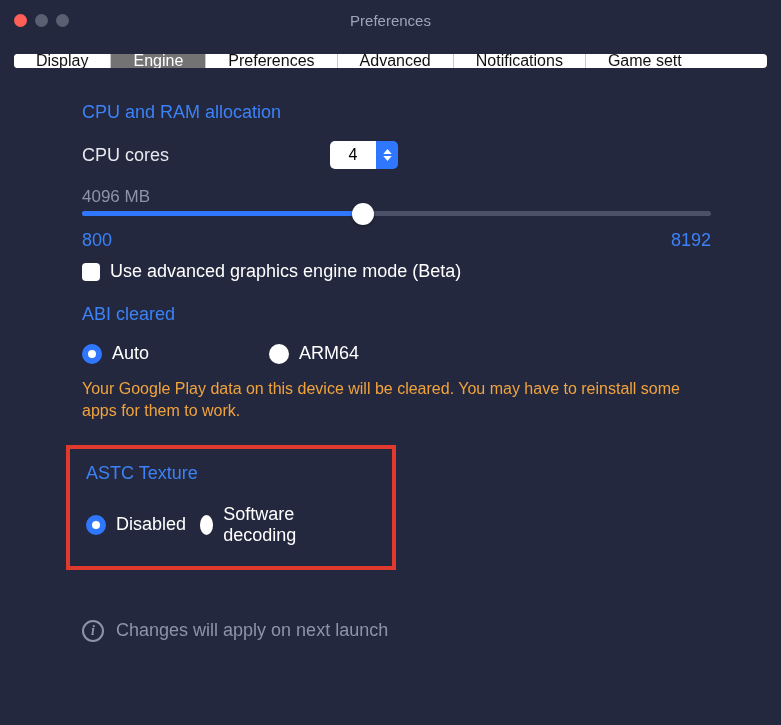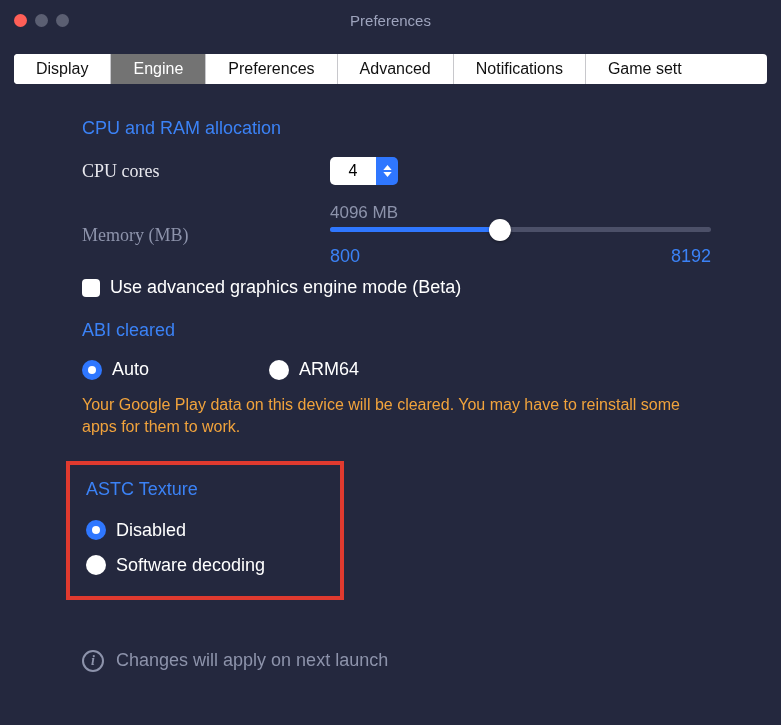--- a/index.html
+++ b/index.html
@@ -34,21 +34,21 @@
     pointer-events: none;
   }
 
   
   .tabs {
     display: flex;
     margin: 14px 14px 0 14px;
     background: #fff;
     border-radius: 4px;
     overflow: hidden;
-    height: 30px;
+    height: 14px;
   }
   .tab {
     flex: 0 0 auto;
     padding: 0 22px;
     display: flex;
     align-items: center;
     font-size: 16px;
     color: #111;
     background: #fff;
     border-right: 1px solid #c8c8cc;
@@ -63,21 +63,21 @@
 
   .section { margin-bottom: 22px; }
   .section-title {
     color: #3b82f6;
     font-size: 18px;
     margin-bottom: 18px;
   }
 
   
   .row { display: flex; align-items: center; margin-bottom: 18px; }
-  .row-label { color: #e8e8ee; font-size: 18px; width: 248px; font-family: Liberation Serif, serif; }
+  .row-label { color: #e8e8ee; font-size: 18px; width: 248px; }
   .row-label.dim { color: #8d93ab; }
 
   
   .select-wrap {
     display: inline-flex;
     align-items: stretch;
     height: 28px;
     border-radius: 5px;
     overflow: hidden;
   }
@@ -174,25 +174,25 @@
     max-width: 600px;
     margin-bottom: 18px;
   }
 
   
   .highlight-box {
     border: 4px solid #e03a2f;
     padding: 14px 70px 20px 0;
     margin-left: -16px;
     padding-left: 16px;
-    width: 278px;
+    width: 330px;
     box-sizing: border-box;
   }
   .highlight-box .section-title { margin-bottom: 20px; }
-  .astc-opts { display: flex; flex-direction: column; gap: 14px; }
+  .astc-opts { display: flex; flex-direction: row; gap: 14px; }
 
   .info-row {
     display: flex;
     align-items: center;
     gap: 12px;
     margin-top: 50px;
   }
   .info-icon {
     width: 22px; height: 22px;
     border: 2px solid #8d93ab;
@@ -247,21 +247,20 @@
           <div class="chev">
               <svg viewBox="0 0 10 6">
                 <path d="M0 0 L5 6 L10 0 Z"></path>
               </svg>
             </div>
         </div>
       </div>
     </div>
 
     <div class="row" style="align-items:flex-start; margin-bottom:10px;">
-      <div class="row-label dim" style="padding-top:22px;">Memory (MB)</div>
       <div class="slider-col">
         <div class="slider-value">4096 MB</div>
         <div class="slider-track">
           <div class="slider-fill"></div>
           <div class="slider-thumb"></div>
         </div>
         <div class="slider-scale">
           <span>800</span>
           <span>8192</span>
         </div>

